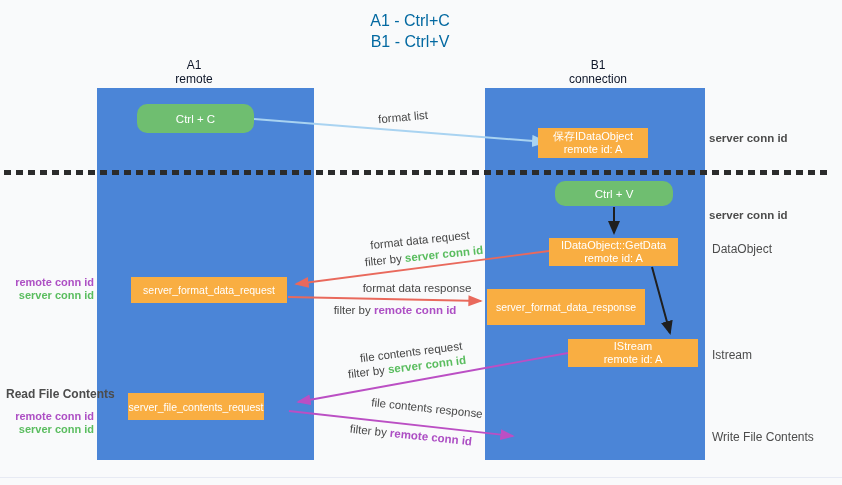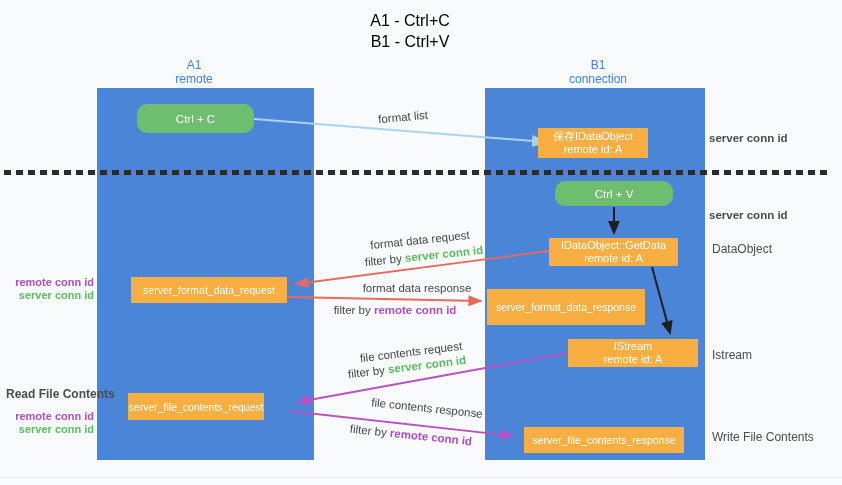--- a/index.html
+++ b/index.html
@@ -1,27 +1,27 @@
 <!DOCTYPE html>
 <html><head>
 <meta charset="utf-8">
 <style>
   * { margin:0; padding:0; box-sizing:border-box; }
   body { background:#f9fafb; font-family:"Liberation Sans", sans-serif; }
   .canvas { position:relative; width:842px; height:485px; background:#f9fafb; overflow:hidden; }
 
   .title { position:absolute; top:10px; left:0; width:820px; text-align:center;
-           font-size:16px; color:#000000; line-height:21px; }
+           font-size:16px; color:#0369a1; line-height:21px; }
 
   .col { position:absolute; top:88px; height:372px; background:#4b85d7; }
   .col-a1 { left:97px;  width:217px; }
   .col-b1 { left:485px; width:220px; }
 
   .col-header { position:absolute; top:58px; transform:translateX(-50%); text-align:center;
-                font-size:12px; color:#3b82f6; line-height:14px; white-space:nowrap; }
+                font-size:12px; color:#0f172a; line-height:14px; white-space:nowrap; }
   .col-header-a1 { left:194px; }
   .col-header-b1 { left:598px; }
 
   .node { position:absolute; display:flex; flex-direction:column; align-items:center;
           justify-content:center; color:#fff; text-align:center; white-space:nowrap; }
   .green  { background:#6fbe70;border-radius:10px; }
   .orange { background:#f9ae42; }
   .node .ln { font-size:11px; line-height:13px; }
 
   .n-ctrlc   { left:137px; top:104px; width:117px; height:29px; font-size:11.5px; }
@@ -144,23 +144,20 @@
 
   <div class="node orange n-istream">
     <span class="ln">IStream</span>
     <span class="ln">remote id: A</span>
   </div>
 
   <div class="node orange n-filereq">
     <span>server_file_contents_request</span>
   </div>
 
-  <div class="node orange n-fileresp">
-    <span>server_file_contents_response</span>
-  </div>
 
   <div class="flow-label fl-format-list">format list</div>
 
   <div class="flow-label fl-fdr">format data request</div>
   <div class="flow-label fl-fdr-filter">
     <span>filter by</span>
     <span class="key-green">server conn id</span>
   </div>
 
   <div class="flow-label fl-fdresp" style="transform:translateX(-50%);">format data response</div>

